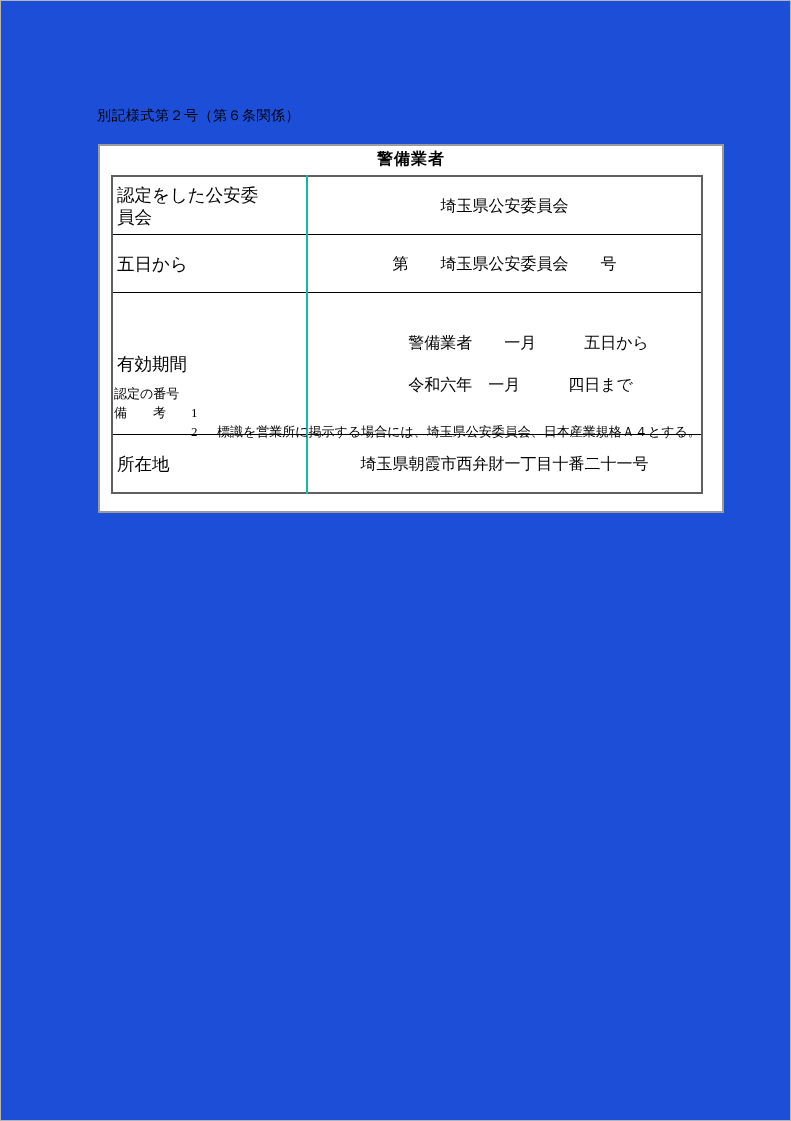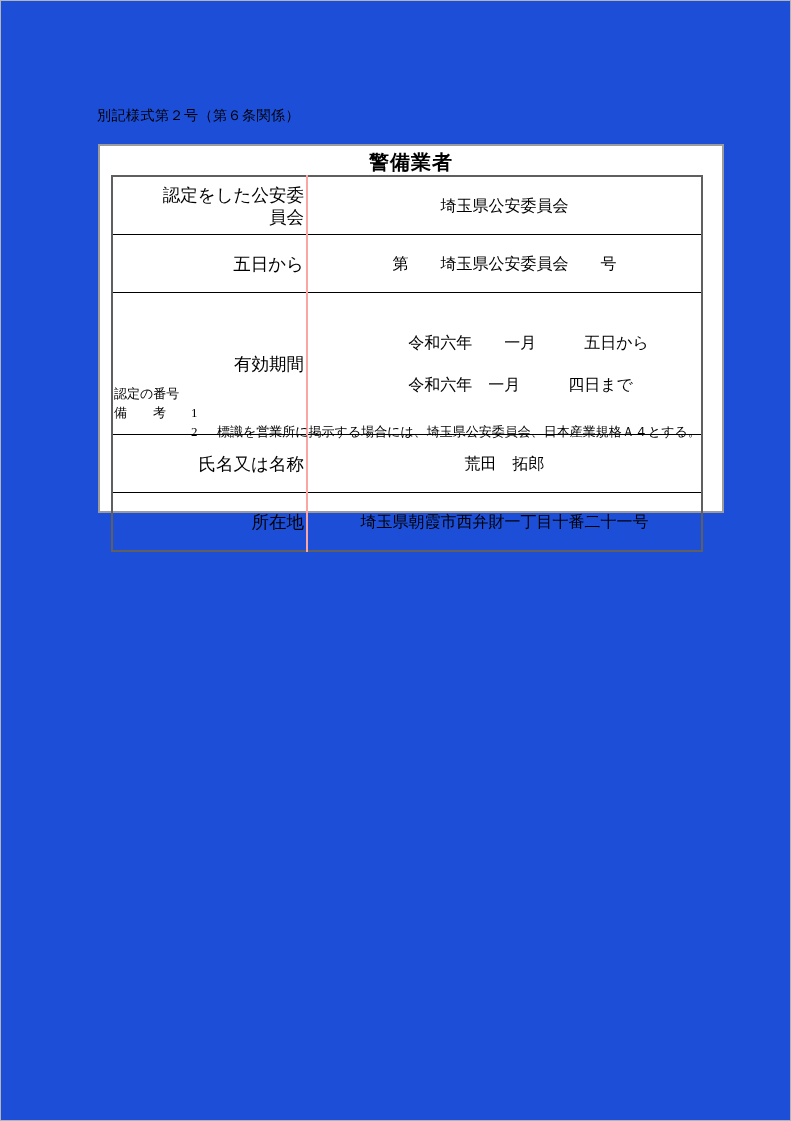--- a/index.html
+++ b/index.html
@@ -33,42 +33,42 @@
     background: #ffffff;
     border: 2px solid #9b9b9b;
   }
 
   .sign-title {
     position: absolute;
     left: 0;
     top: 3px;
     width: 100%;
     text-align: center;
-    font-size: 20px;
+    font-size: 16px;
     font-weight: bold;
     font-family: "Liberation Sans", sans-serif;
     letter-spacing: 1px;
   }
 
   table.sign-table {
     position: absolute;
     left: 11px;
     top: 29px;
     width: 590px;
     border-collapse: collapse;
     table-layout: fixed;
   }
   table.sign-table td {
     border-top: 1px solid #000;
     border-bottom: 1px solid #000;
     vertical-align: middle;
     overflow: hidden;
   }
   table.sign-table { border: 2px solid #5f5f5f; }
-  table.sign-table td.label-cell { border-right: 2px solid #fca5a5; text-align: right; }
+  table.sign-table td.label-cell { border-right: 2px solid #14b8a6; }
   table.sign-table tr:first-child td { border-top: none; }
   table.sign-table tr:last-child td { border-bottom: none; }
 
   td.label-cell {
     width: 195px;
     padding: 1px 2px 1px 4px;
     font-family: "Liberation Sans", sans-serif;
     font-size: 17.5px;
     line-height: 22px;
   }
@@ -136,28 +136,24 @@
         <td class="value-cell">埼玉県公安委員会</td>
       </tr>
       <tr class="row-h25">
         <td class="label-cell">五日から</td>
         <td class="value-cell">第　　埼玉県公安委員会　　号</td>
       </tr>
       <tr class="row-h47">
         <td class="label-cell">有効期間</td>
         <td class="value-cell">
           <span class="period-block">
-            <span>令和六年　　一月　　　五日から</span><br>
+            <span>警備業者　　一月　　　五日から</span><br>
             <span>令和六年　一月　　　四日まで</span>
           </span>
         </td>
-      </tr>
-      <tr class="row-h25">
-        <td class="label-cell">氏名又は名称</td>
-        <td class="value-cell">荒田　拓郎</td>
       </tr>
       <tr class="row-h25">
         <td class="label-cell">所在地</td>
         <td class="value-cell">埼玉県朝霞市西弁財一丁目十番二十一号</td>
       </tr>
     </tbody>
       </table>
 
     <div class="notes">
       <div class="note-row">

